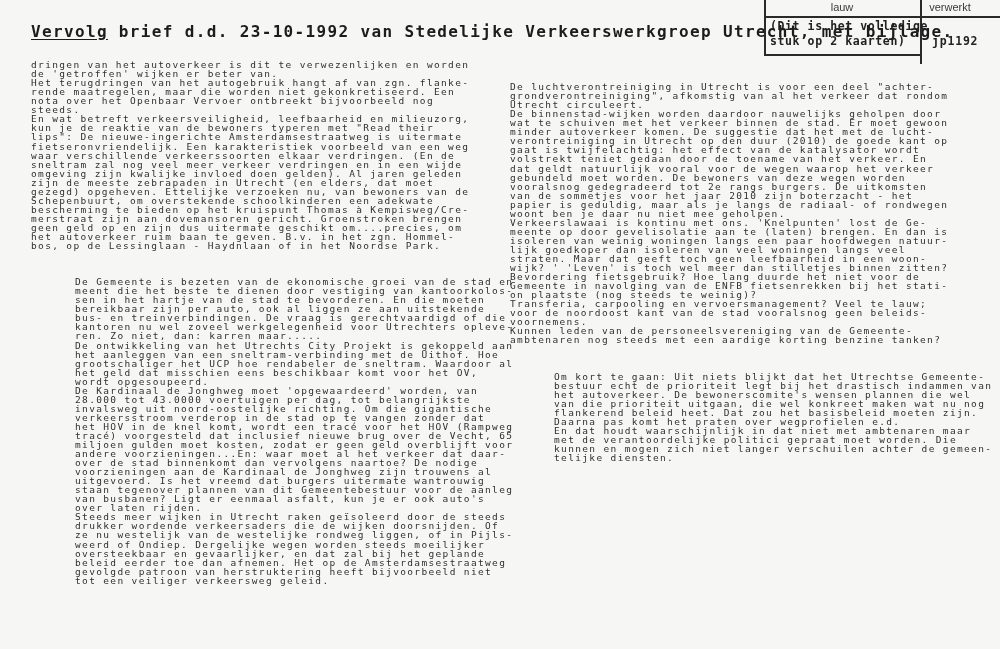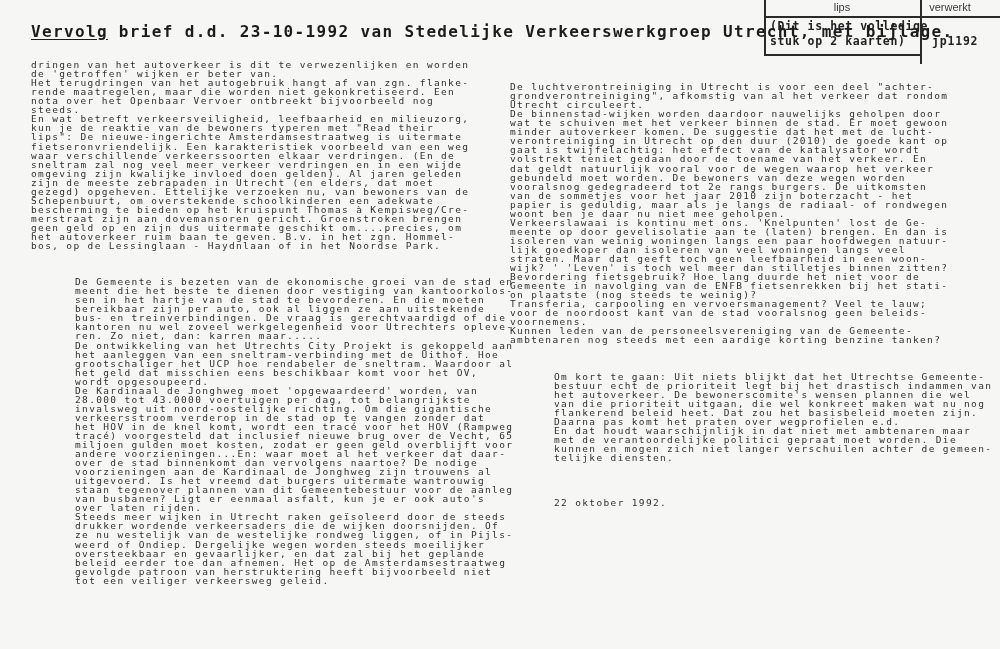--- a/index.html
+++ b/index.html
@@ -103,21 +103,21 @@
 
   <div class="doc-header">
     <div class="title-line"><span class="underlined">Vervolg</span><span> brief d.d. 23-10-1992 van Stedelijke Verkeerswerkgroep Utrecht, met bijlage.</span></div>
   </div>
 
   <div class="stampbox">
     <div class="line sb-vline-left"></div>
     <div class="line sb-hline-header"></div>
     <div class="line sb-vline-mid"></div>
     <div class="line sb-hline-bottom"></div>
-    <div class="sb-label sb-label-bron">lips</div>
+    <div class="sb-label sb-label-bron">lauw</div>
     <div class="sb-label sb-label-verwerkt">verwerkt</div>
     <div class="sb-note">(Dit is het volledige
 stuk op 2 kaarten)</div>
     <div class="sb-code">jp1192</div>
   </div>
 
   <div class="col col-left">
     <div class="para">dringen van het autoverkeer is dit te verwezenlijken en worden
 de 'getroffen' wijken er beter van.
 Het terugdringen van het autogebruik hangt af van zgn. flanke-
@@ -208,16 +208,15 @@
     <div class="para">Om kort te gaan: Uit niets blijkt dat het Utrechtse Gemeente-
 bestuur echt de prioriteit legt bij het drastisch indammen van
 het autoverkeer. De bewonerscomite's wensen plannen die wel
 van die prioriteit uitgaan, die wel konkreet maken wat nu nog
 flankerend beleid heet. Dat zou het basisbeleid moeten zijn.
 Daarna pas komt het praten over wegprofielen e.d.
 En dat houdt waarschijnlijk in dat niet met ambtenaren maar
 met de verantoordelijke politici gepraat moet worden. Die
 kunnen en mogen zich niet langer verschuilen achter de gemeen-
 telijke diensten.</div>
-    <div class="para date">22 oktober 1992.</div>
   </div>
 
 </div>
 
 </body></html>

